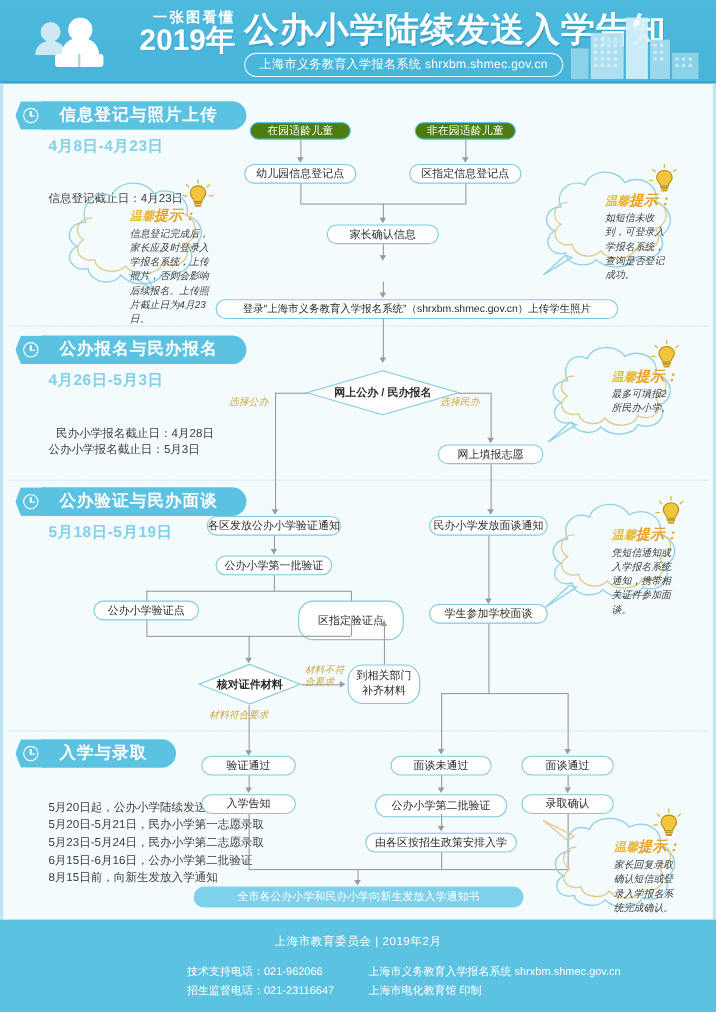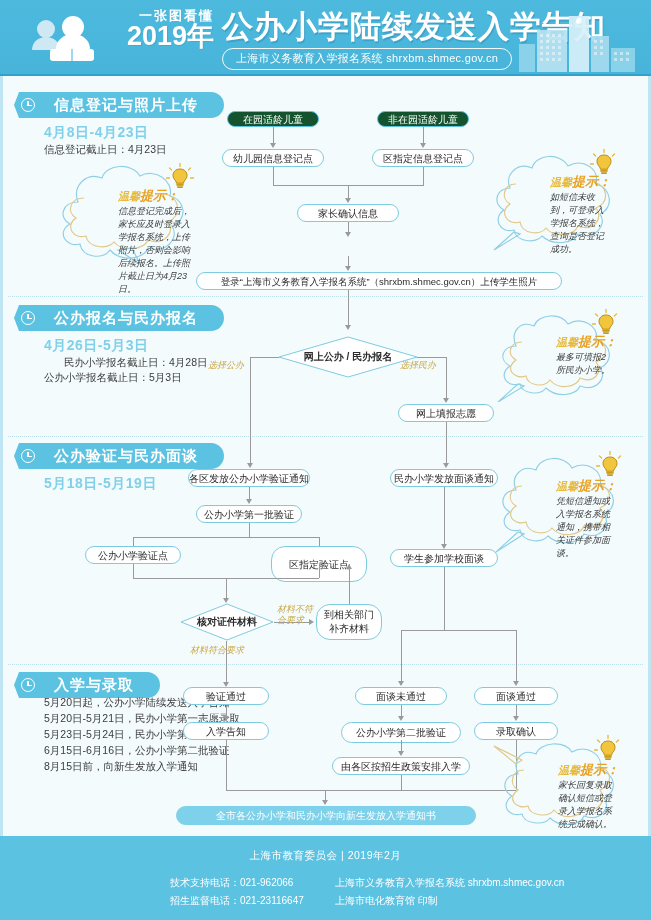--- a/index.html
+++ b/index.html
@@ -78,31 +78,32 @@
     line-height:26px; letter-spacing:1px; white-space:nowrap;
   }
 
   .sec-date {
     position:absolute; color:#7fd0e8; font-size:14px; font-weight:bold;
     letter-spacing:.5px; white-space:nowrap;
   }
   .sec-note {
     position:absolute; color:#3c3c3c; font-size:10.5px; line-height:15px;
     white-space:nowrap;
+    margin-top:32px;
   }
 
   
   .node {
     position:absolute; border:1px solid #7ecbe0; background:#fff;
     border-radius:14px; color:#2b2b2b; font-size:10px;
     display:flex; align-items:center; justify-content:center;
     text-align:center; line-height:13px; white-space:nowrap;
   }
   .node.fill {
-    background:#14532d; border-color:#5cc2e2; color:#fff; font-weight:normal;
+    background:#4d7c0f; border-color:#5cc2e2; color:#fff; font-weight:normal;
   }
   .node.fill-light {
     background:#7ed1ea; border-color:#7ed1ea; color:#fff;
   }
   .node.two-line { white-space:normal; line-height:14px; }
 
   .diamond { position:absolute; }
   .diamond .dlabel {
     position:absolute; left:0; top:0; width:100%; height:100%;
     display:flex; align-items:center; justify-content:center;
@@ -334,21 +335,21 @@
     </div>
   </div>
 
   <div class="sec-head" style="left:14px; top:305px;">
     <div class="sec-badge">
         <div class="sec-badge-ring"></div>
       </div>
     <div class="sec-title-bar">公办报名与民办报名</div>
   </div>
   <div class="sec-date" style="left:44px; top:337px;">4月26日-5月3日</div>
-  <div class="sec-note" style="left:48px; top:355px;padding-left:16px;">民办小学报名截止日：4月28日</div>
+  <div class="sec-note" style="left:35px; top:355px;padding-left:16px;">民办小学报名截止日：4月28日</div>
   <div class="sec-note" style="left:44px; top:370px;">公办小学报名截止日：5月3日</div>
 
   <div class="diamond" style="left:278px; top:336px; width:140px; height:42px;">
     <svg width="140" height="42" viewBox="0 0 140 42">
       <polygon points="70,1 139,21 70,41 1,21" fill="#ffffff" stroke="#7ecbe0" stroke-width="1"></polygon>
     </svg>
     <div class="dlabel">网上公办 / 民办报名</div>
   </div>
 
   <div class="hline" style="left:250px; top:357px; width:29px;"></div>

